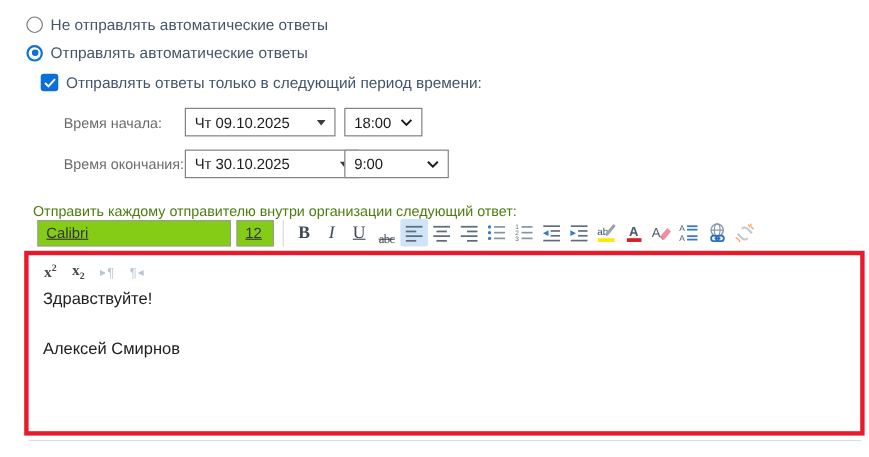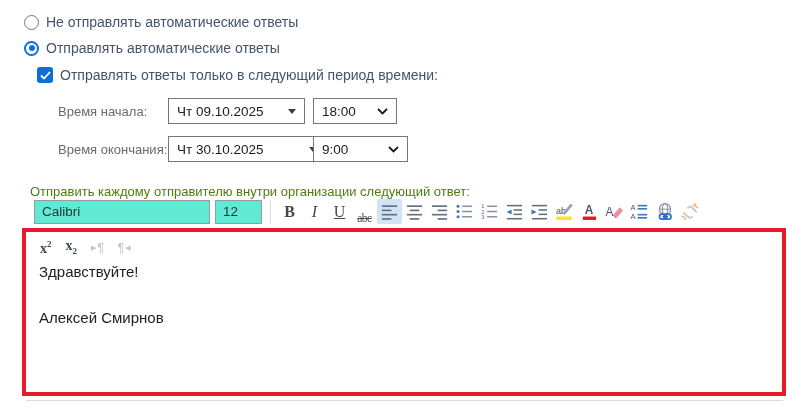--- a/index.html
+++ b/index.html
@@ -22,21 +22,21 @@
   .sub-label { font-size: 13px; color: #6b6b6b; }
   .selbox { background:#fff; border:1px solid #777; display:flex; align-items:center;
     justify-content:space-between; padding:0 8px; height:26px; font-size:13.5px; color:#1b1b1b; cursor:pointer; }
   .caret-down { width:0; height:0; border-left:4.5px solid transparent;
     border-right:4.5px solid transparent; border-top:5.5px solid #3c3c3c; }
 
   
   .tlabel { font-size: 13px; color: #4d7c0f; }
   .toolbar { display:flex; align-items:center; }
   .tb-input { height:24px; border:1px solid #9a9a9a; font-size:13.5px; color:#333;
-    padding:0 7px; font-family:"Liberation Sans",sans-serif; background:#5eead4; }
+    padding:0 7px; font-family:"Liberation Sans",sans-serif; background:#84cc16;text-decoration:underline; }
   .tb-sep { width:1px; height:24px; background:#d8d8d8; margin:0 6px 0 8px; }
   .tbtn { width:25px; height:25px; display:flex; align-items:center; justify-content:center;
     border-radius:2px; cursor:pointer; flex:0 0 auto; }
   .tbtn.active { background:#cfe4f7; }
   .glyph { font-family:"Liberation Serif", serif; color:#3f4a55; font-size:16px; line-height:1; }
   .g-b { font-weight:bold; }
   .g-i { font-style:italic; }
   .g-u { text-decoration: underline; }
   .g-abc { font-size:11.5px; text-decoration: line-through; letter-spacing:-0.5px;margin-top:14px; }
   .icon-svg { display:block; }
@@ -73,21 +73,21 @@
     </svg>
   </span>
   <span class="opt-label">Отправлять ответы только в следующий период времени:</span>
 </div>
 
 <div class="abs sub-label" style="left:58px; top:104px;">Время начала:</div>
 <div class="abs selbox" style="left:168px; top:98px; width:137px;">
   <span>Чт 09.10.2025</span>
   <span class="caret-down"></span>
 </div>
-<div class="abs selbox" style="left:313px; top:98px; width:84px;">
+<div class="abs selbox" style="left:313px; top:98px; width:71px;">
   <span>18:00</span>
   <svg width="11" height="7" viewBox="0 0 11 7" class="icon-svg">
     <polyline points="1,1 5.5,5.5 10,1" fill="none" stroke="#1b1b1b" stroke-width="1.8"></polyline>
   </svg>
 </div>
 
 <div class="abs sub-label" style="left:58px; top:142px;">Время окончания:</div>
 <div class="abs selbox" style="left:168px; top:136px; width:158px;">
   <span>Чт 30.10.2025</span>
   <span class="caret-down"></span>
@@ -96,21 +96,21 @@
   <span>9:00</span>
   <svg width="11" height="7" viewBox="0 0 11 7" class="icon-svg">
     <polyline points="1,1 5.5,5.5 10,1" fill="none" stroke="#1b1b1b" stroke-width="1.8"></polyline>
   </svg>
 </div>
 
 <div class="abs tlabel" style="left:30px; top:184px;">Отправить каждому отправителю внутри организации следующий ответ:</div>
 
 <div class="abs toolbar" style="left:34px; top:199px;">
   <input class="tb-input" style="width: 176px;" value="Calibri">
-  <input class="tb-input" style="width: 47px; margin-left: 5px; text-align: left;" value="12">
+  <input class="tb-input" style="width: 34px; margin-left: 5px; text-align: left;" value="12">
   <span class="tb-sep"></span>
 
   <span class="tbtn">
       <span class="glyph g-b">B</span>
     </span>
   <span class="tbtn">
       <span class="glyph g-i">I</span>
     </span>
   <span class="tbtn">
       <span class="glyph g-u">U</span>

